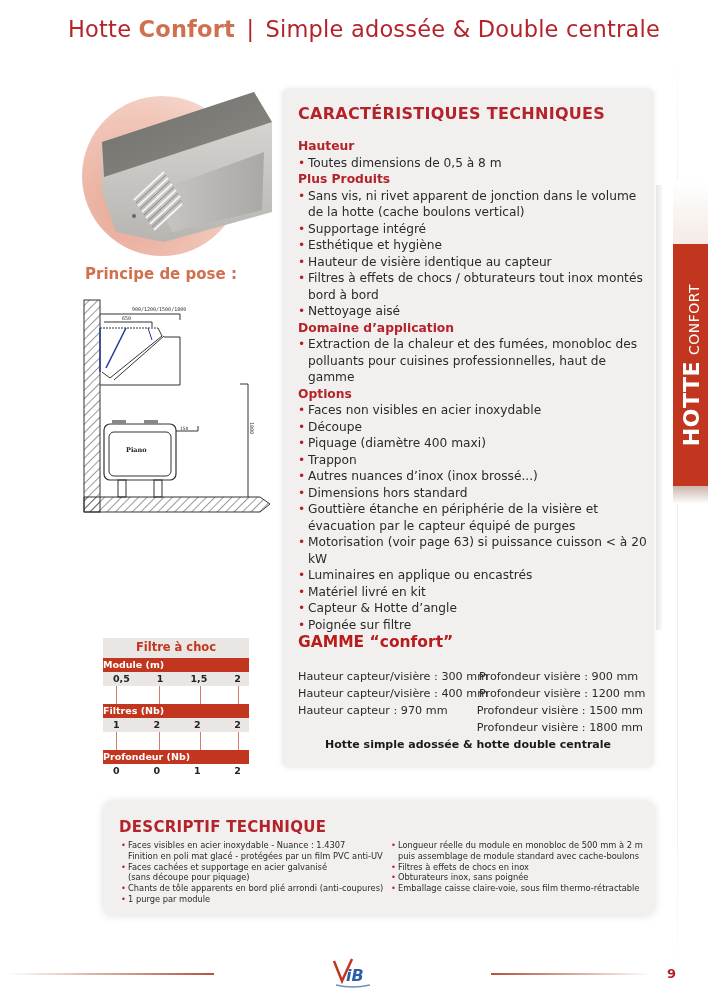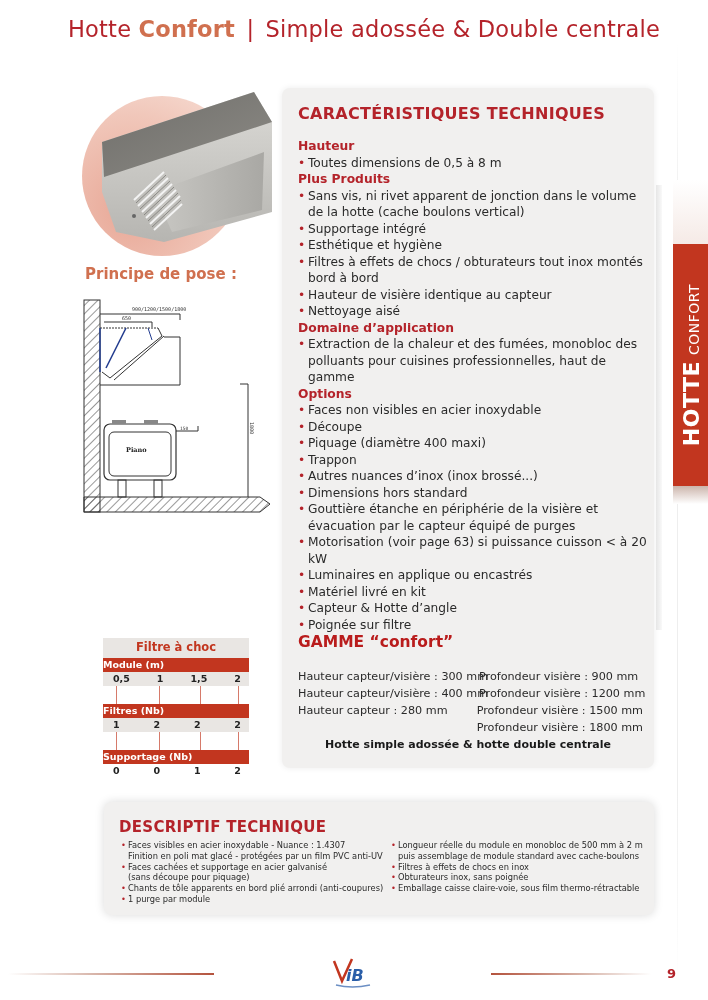--- a/index.html
+++ b/index.html
@@ -160,22 +160,22 @@
 <div class="char-panel">
   <h2>CARACTÉRISTIQUES TECHNIQUES</h2>
   <div class="char-list">
     <div class="sub">Hauteur</div>
     <div class="item">Toutes dimensions de 0,5 à 8 m</div>
 
     <div class="sub">Plus Produits</div>
     <div class="item">Sans vis, ni rivet apparent de jonction dans le volume de la hotte (cache boulons vertical)</div>
     <div class="item">Supportage intégré</div>
     <div class="item">Esthétique et hygiène</div>
+    <div class="item">Hauteur de visière identique au capteur</div>
     <div class="item">Filtres à effets de chocs / obturateurs tout inox montés bord à bord</div>
-    <div class="item">Hauteur de visière identique au capteur</div>
     <div class="item">Nettoyage aisé</div>
 
     <div class="sub">Domaine d’application</div>
     <div class="item">Extraction de la chaleur et des fumées, monobloc des polluants pour cuisines professionnelles, haut de gamme</div>
 
     <div class="sub">Options</div>
     <div class="item">Faces non visibles en acier inoxydable</div>
     <div class="item">Découpe</div>
     <div class="item">Piquage (diamètre 400 maxi)</div>
     <div class="item">Trappon</div>
@@ -193,21 +193,21 @@
   <div class="gamme-grid">
     <div class="gamme-row">
       <span class="c1">Hauteur capteur/visière : 300 mm</span>
       <span class="c2">Profondeur visière : 900 mm</span>
     </div>
     <div class="gamme-row">
       <span class="c1">Hauteur capteur/visière : 400 mm</span>
       <span class="c2">Profondeur visière : 1200 mm</span>
     </div>
     <div class="gamme-row">
-      <span class="c1">Hauteur capteur : 280 mm</span>
+      <span class="c1">Hauteur capteur : 970 mm</span>
       <span class="c2">Profondeur visière : 1500 mm</span>
     </div>
     <div class="gamme-row">
       <span class="c1"></span>
       <span class="c2">Profondeur visière : 1800 mm</span>
     </div>
   </div>
   <div class="gamme-foot">Hotte simple adossée &amp; hotte double centrale</div>
 </div>
 
@@ -241,21 +241,21 @@
     <span>2</span>
     <span>2</span>
     <span>2</span>
   </div>
   <div class="ft-gap">
     <span style="left:13px"></span>
       <span style="left:56px"></span>
       <span style="left:97px"></span>
       <span style="left:135px"></span>
   </div>
-  <div class="ft-band">Supportage (Nb)</div>
+  <div class="ft-band">Profondeur (Nb)</div>
   <div class="ft-vals" style="background:#fff">
     <span>0</span>
     <span>0</span>
     <span>1</span>
     <span>2</span>
   </div>
 </div>
 
 <div class="desc-panel">
   <h2>DESCRIPTIF TECHNIQUE</h2>

